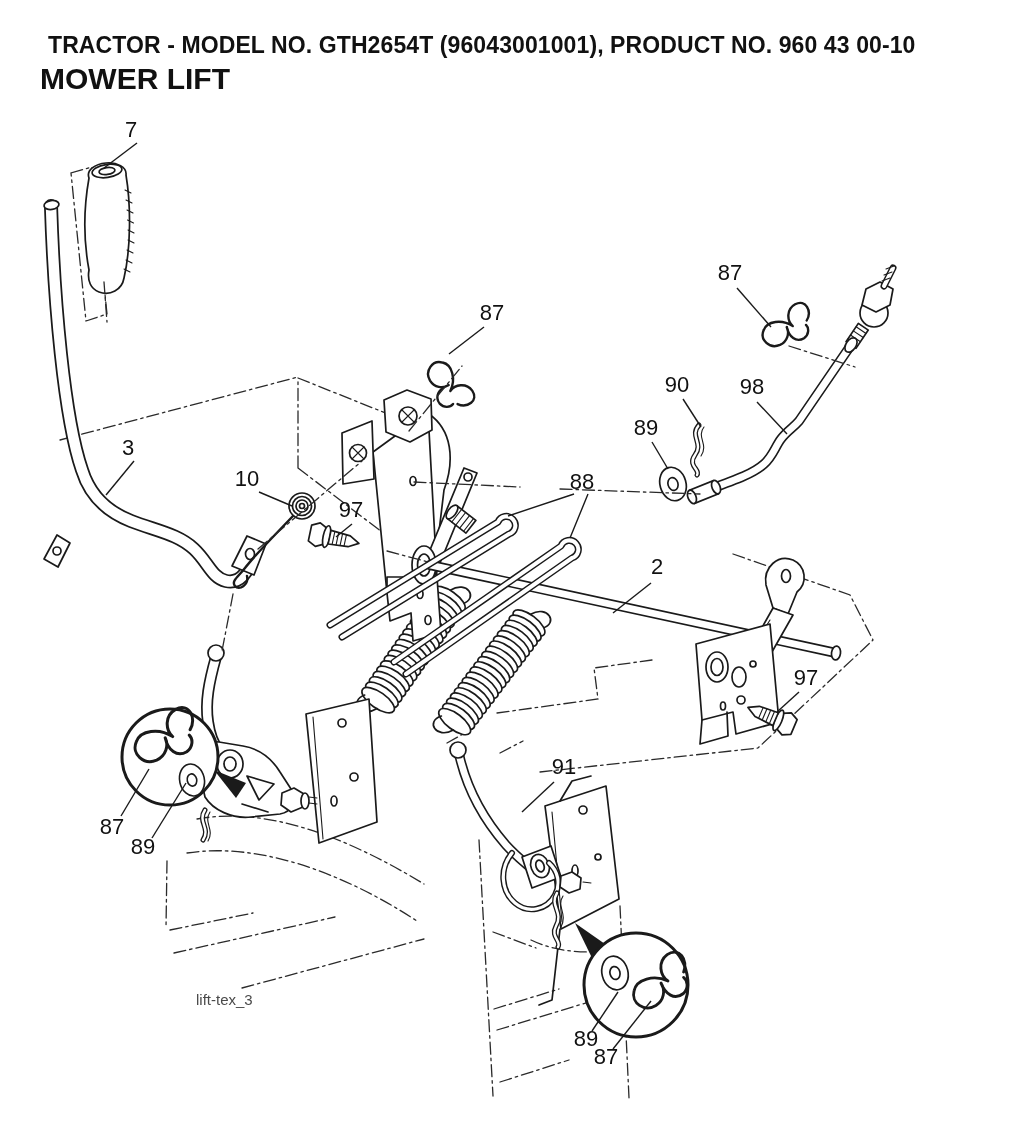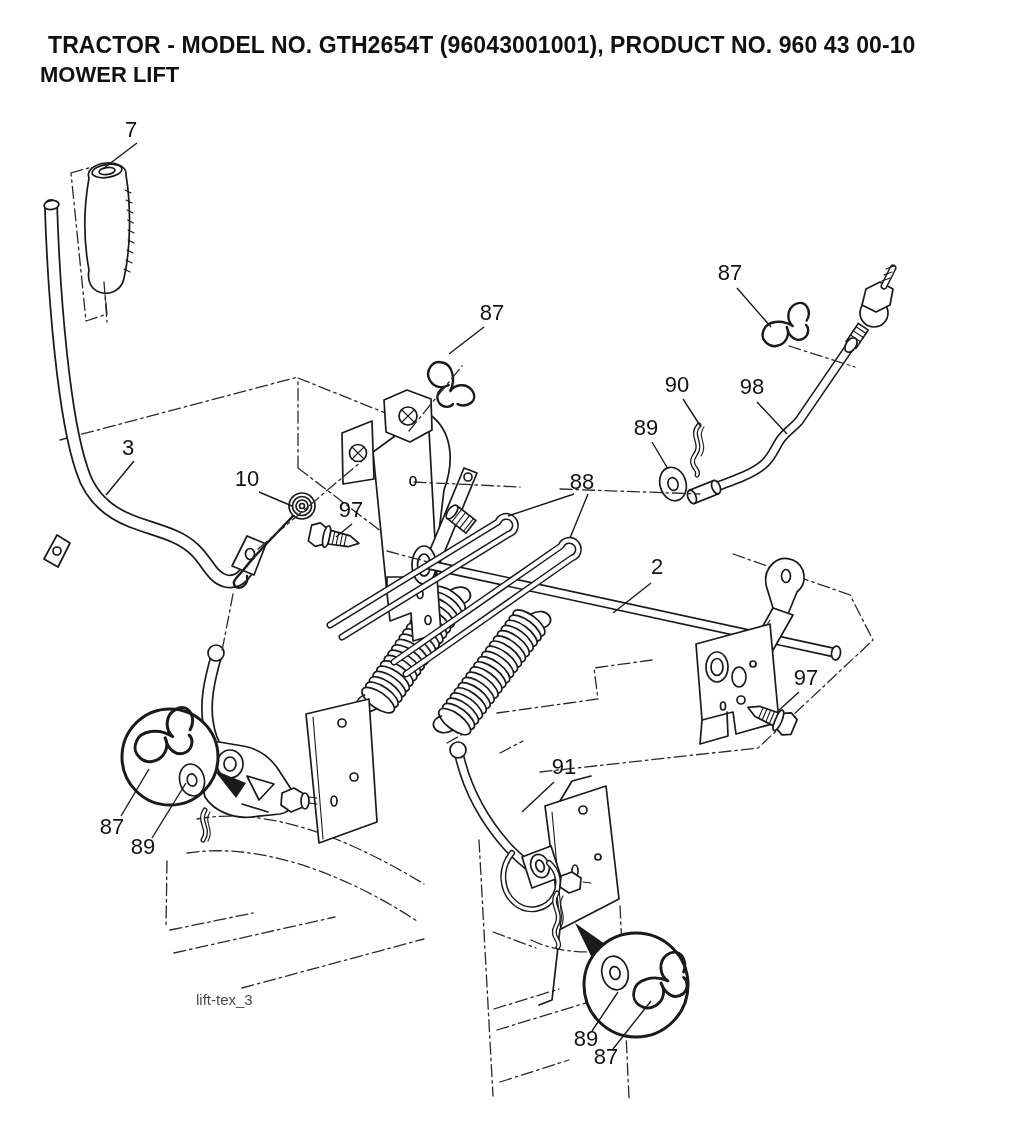--- a/index.html
+++ b/index.html
@@ -1,20 +1,20 @@
 <!DOCTYPE html>
 <html><head>
 <meta charset="utf-8">
 <style>
   html,body{margin:0;padding:0;background:#ffffff;}
   .page{position:relative;width:1024px;height:1142px;background:#fff;overflow:hidden;
         font-family:"Liberation Sans",sans-serif;}
   .title-line1{position:absolute;left:48px;top:32px;font-size:23px;font-weight:bold;color:#111;
                white-space:nowrap;letter-spacing:0.1px;}
-  .title-line2{position:absolute;left:40px;top:62px;font-size:22px;font-weight:bold;color:#111;}
+  .title-line2{position:absolute;left:40px;top:62px;font-size:30px;font-weight:bold;color:#111;}
   svg{position:absolute;left:0;top:0;}
   .s{stroke:#1a1a1a;fill:none;stroke-width:1.7;stroke-linecap:round;stroke-linejoin:round;}
   .s1{stroke:#1a1a1a;fill:none;stroke-width:1.1;stroke-linecap:round;}
   .s2{stroke:#1a1a1a;fill:none;stroke-width:2.4;stroke-linecap:round;stroke-linejoin:round;}
   .sf{stroke:#1a1a1a;fill:#ffffff;stroke-width:1.7;stroke-linejoin:round;}
   .tube14b{stroke:#1a1a1a;fill:none;stroke-width:14;stroke-linecap:round;stroke-linejoin:round;}
   .tube14w{stroke:#ffffff;fill:none;stroke-width:10.5;stroke-linecap:round;stroke-linejoin:round;}
   .tube12b{stroke:#1a1a1a;fill:none;stroke-width:12;stroke-linecap:round;stroke-linejoin:round;}
   .tube12w{stroke:#ffffff;fill:none;stroke-width:8.6;stroke-linecap:round;stroke-linejoin:round;}
   .tube10b{stroke:#1a1a1a;fill:none;stroke-width:10;stroke-linecap:round;stroke-linejoin:round;}

